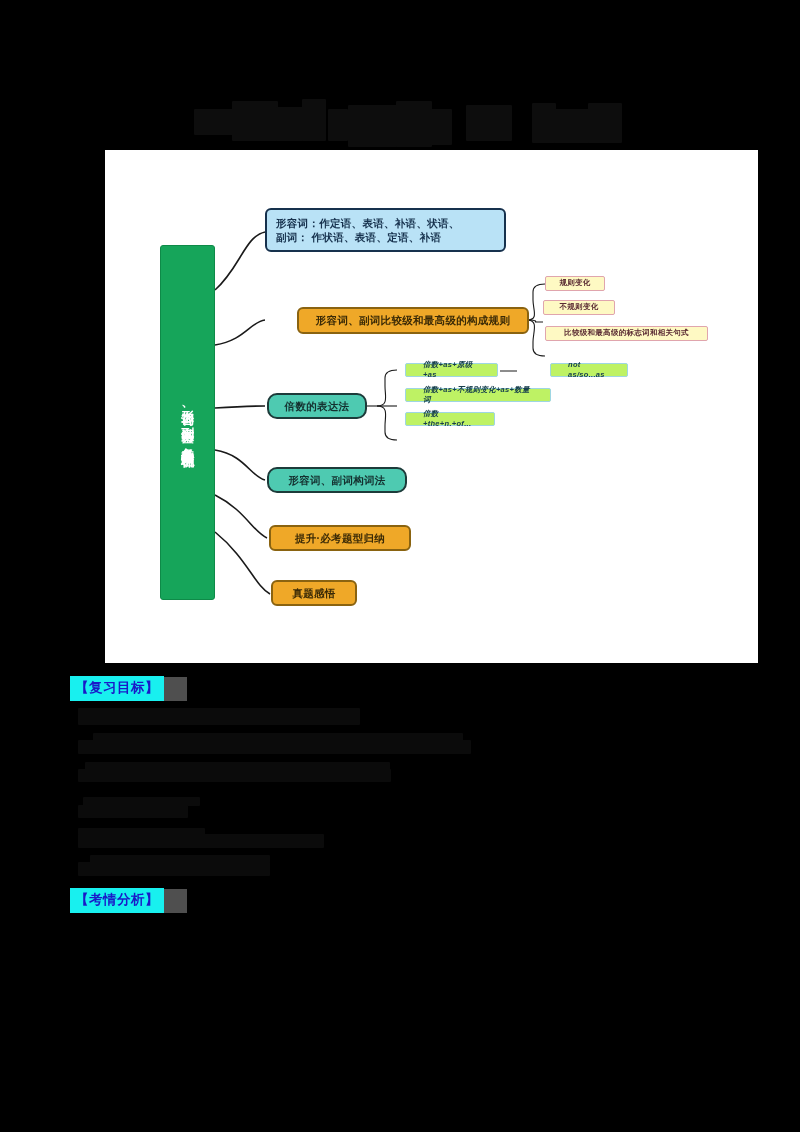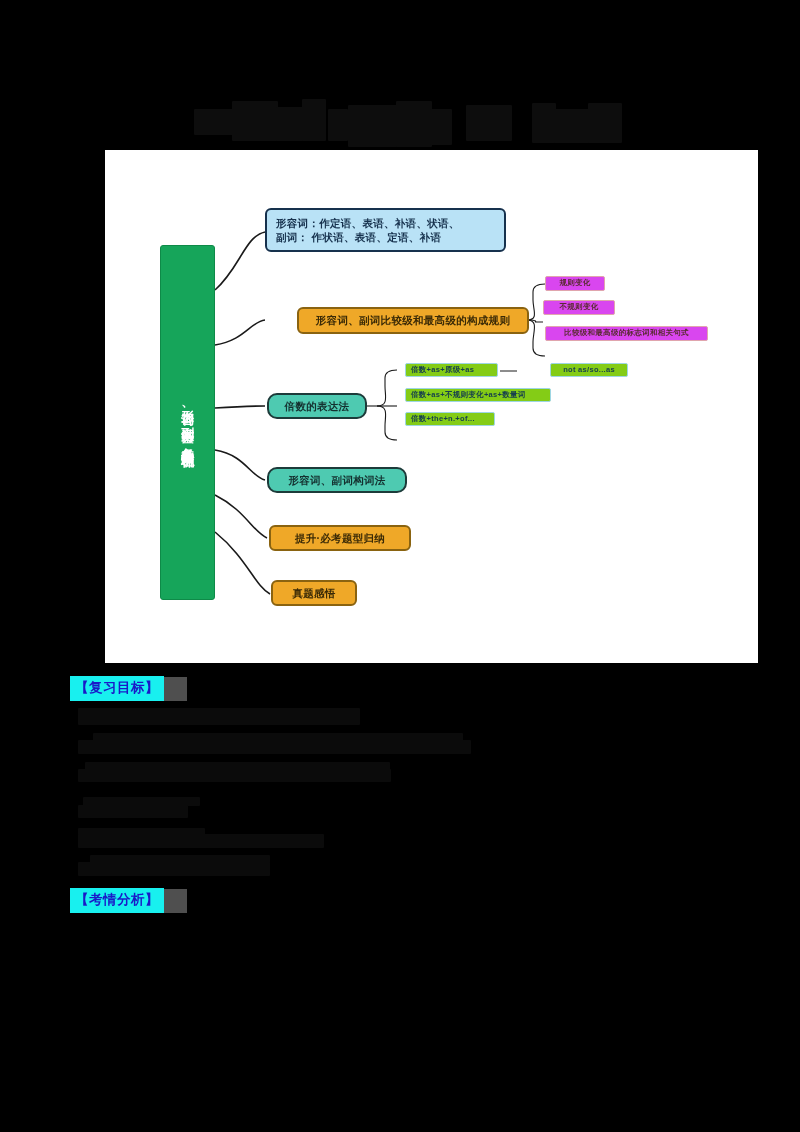--- a/index.html
+++ b/index.html
@@ -97,36 +97,37 @@
   .node-teal {
     background: #4ecab1;
     border: 2px solid #1d3b3a;
     border-radius: 10px;
     color: #14302f;
     font-size: 10.5px;
     padding: 3px 8px;
   }
 
   .node-pink {
-    background: #d946ef;
+    background: #fef9c3;
     border: 1px solid #e0a5ad;
     color: #5a2b33;
     font-size: 7.5px;
     padding: 2px 6px;
     border-radius: 2px;
   }
 
   .node-cyan {
-    background: #84cc16;
+    background: #bef264;
     border: 1px solid #9ed6e3;
     color: #17404d;
     font-size: 7.5px;
-    padding: 2px 5px;
+    padding: 2px 17px;
     border-radius: 2px;
     justify-content: flex-start;
+    font-style: italic;
   }
 
   
   #doc-body {
     position: absolute;
     left: 0;
     top: 663px;
     width: 800px;
     height: 469px;
   }

